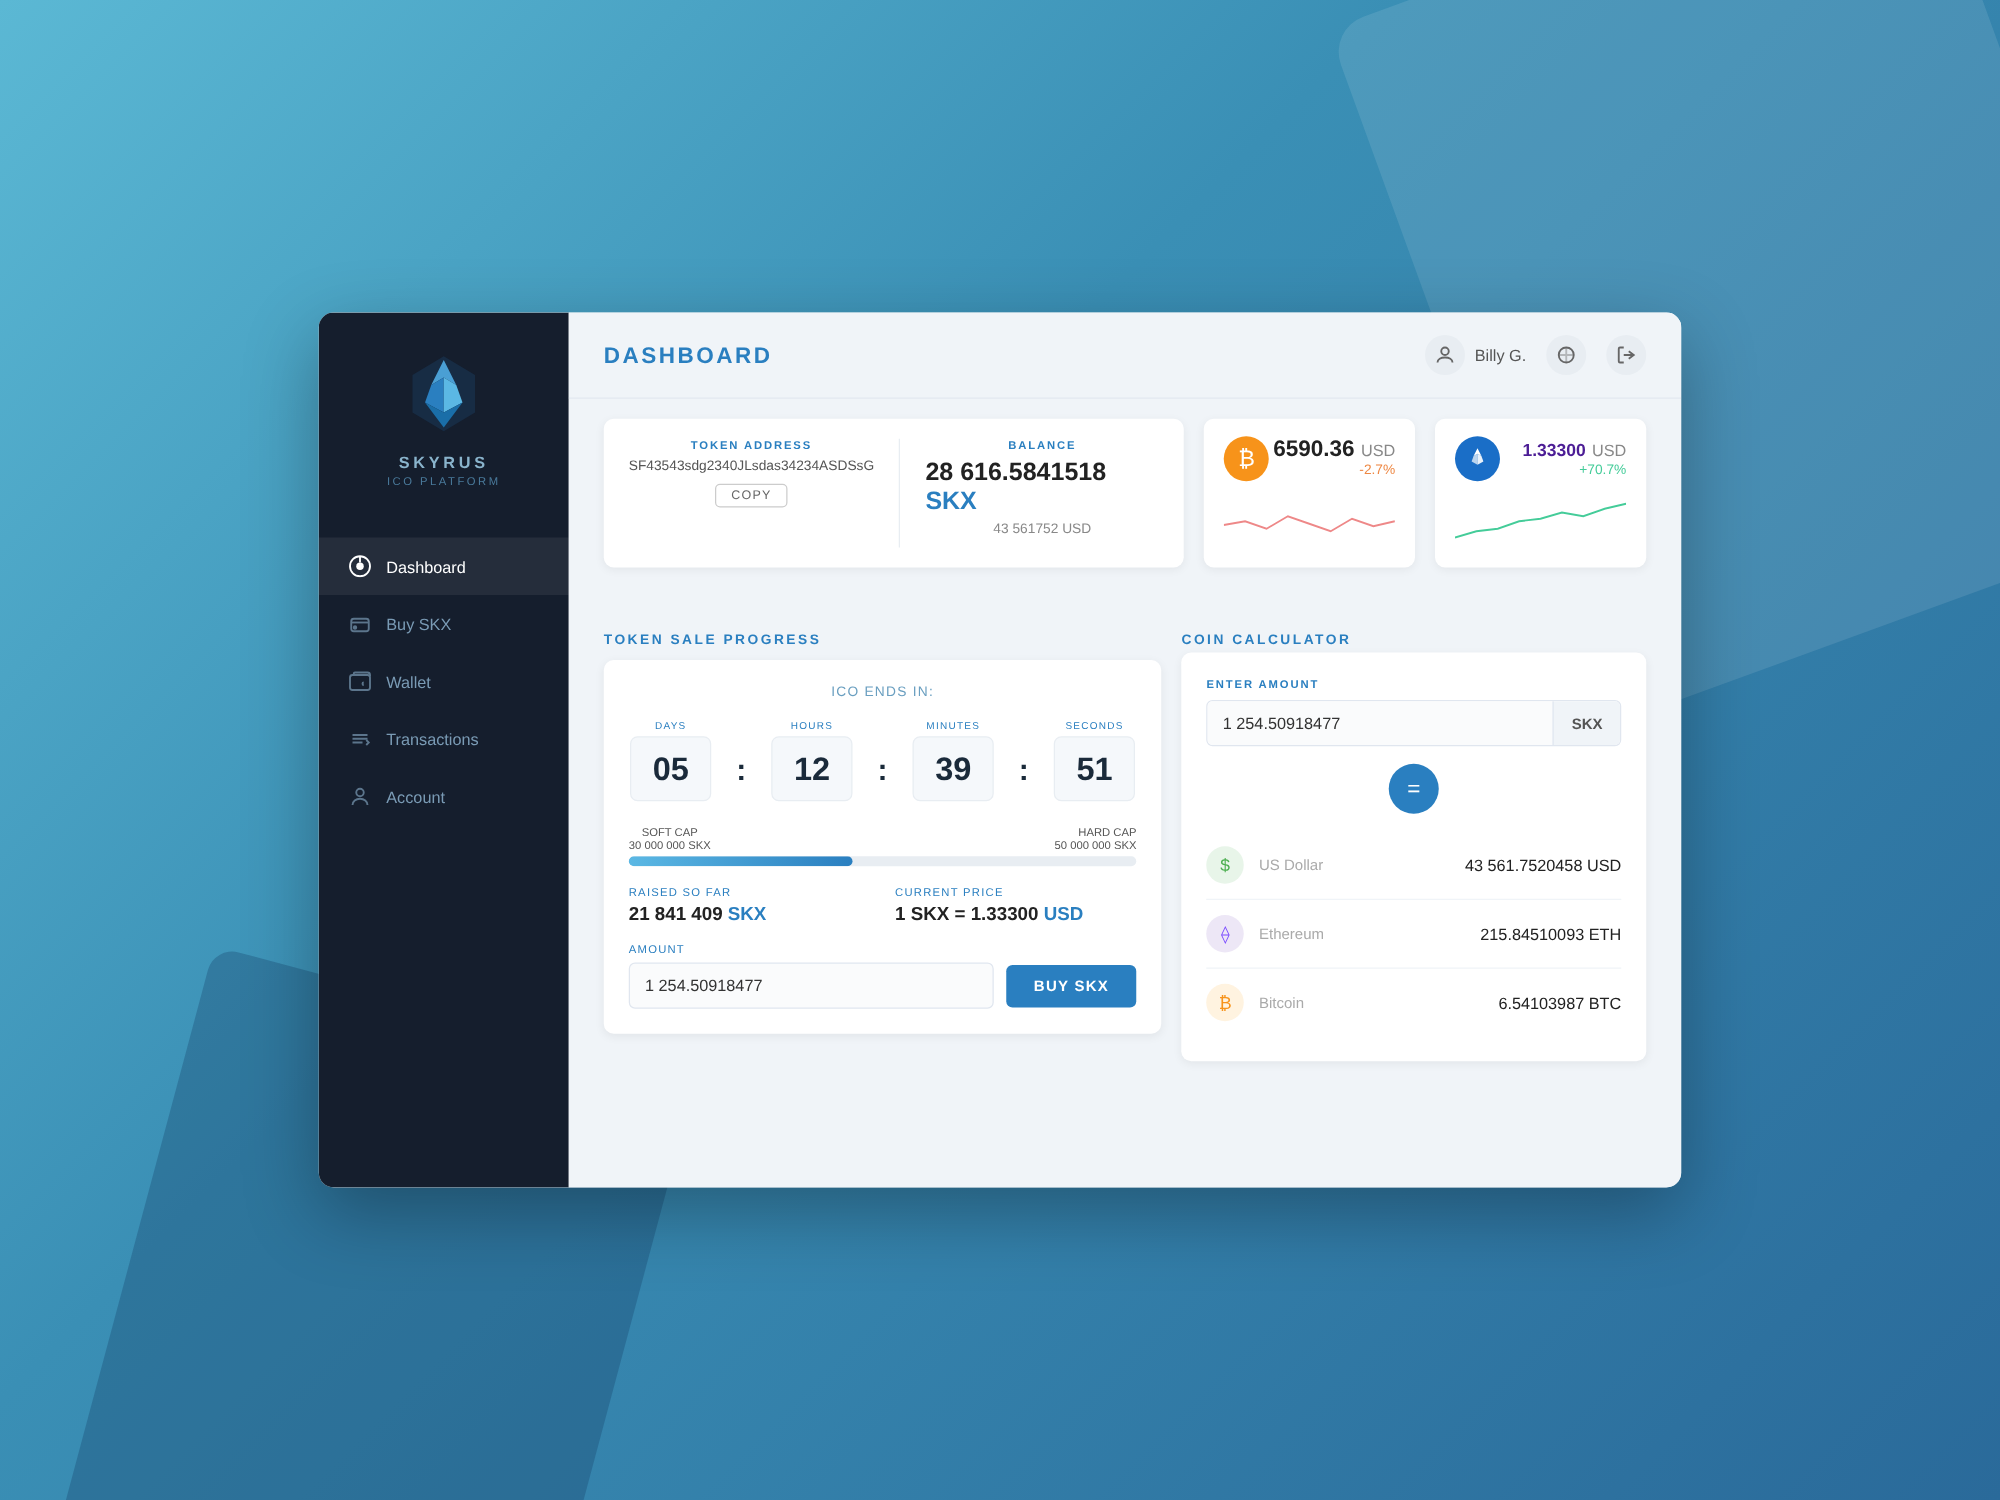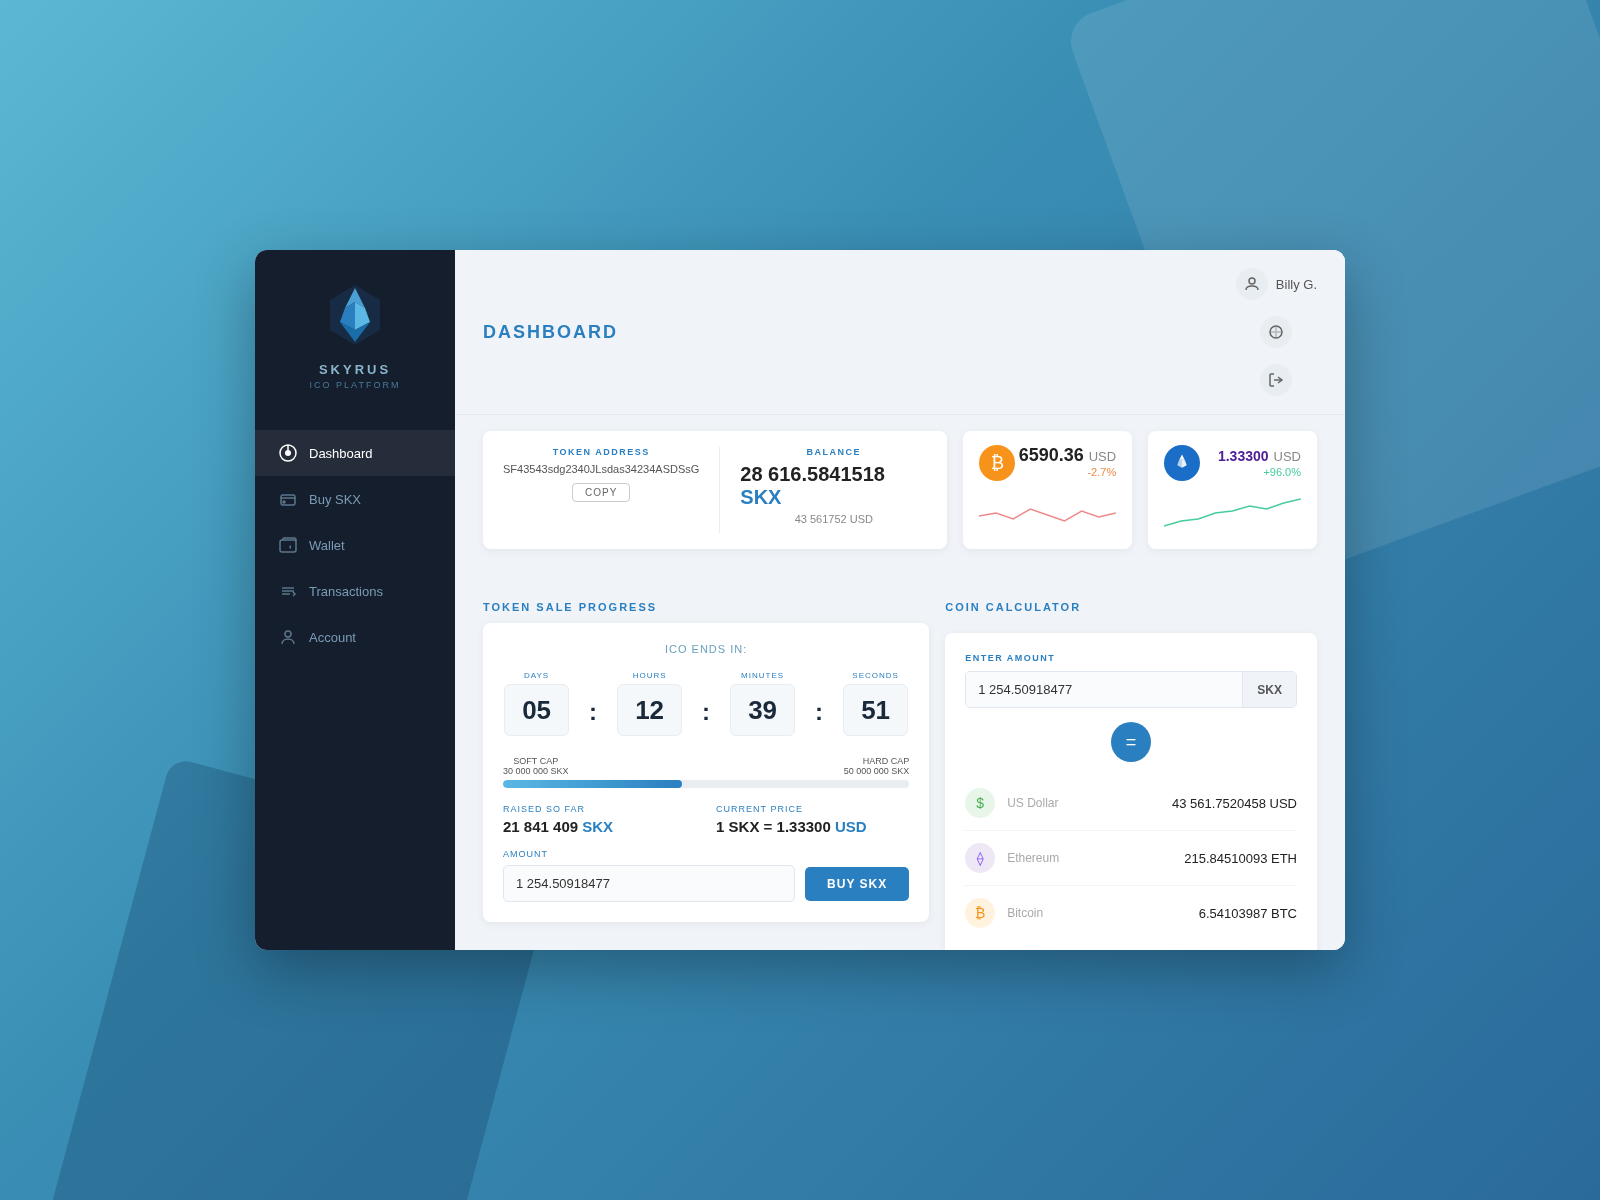--- a/index.html
+++ b/index.html
@@ -129,21 +129,20 @@
     .page-title {
       color: #2a7fc0;
       font-size: 18px;
       font-weight: 700;
       letter-spacing: 2px;
     }
     .topbar-right {
       display: flex;
       align-items: center;
       gap: 16px;
-      flex-direction: column;
     }
     .user-info {
       display: flex;
       align-items: center;
       gap: 8px;
       color: #555;
       font-size: 13px;
     }
     .content-area {
       flex: 1;
@@ -261,21 +260,21 @@
     .token-sale-section {
       flex: 1.2;
       display: flex;
       flex-direction: column;
       gap: 10px;
     }
     .coin-calc-section {
       flex: 1;
       display: flex;
       flex-direction: column;
-      gap: 20px;
+      gap: 4px;
     }
     .section-title {
       color: #2a7fc0;
       font-size: 11px;
       letter-spacing: 2px;
       font-weight: 700;
       margin-top: 36px;
     }
     .card-white {
       background: #fff;
@@ -603,21 +602,21 @@
               <div class="price-card-top">
                 <div class="price-coin-icon skx-icon">
                   <svg width="22" height="22" viewBox="0 0 60 70" fill="white">
                     <polygon points="30,8 20,28 30,22 40,28" fill="white"></polygon>
                     <polygon points="20,28 30,22 30,50 15,42" fill="rgba(255,255,255,0.7)"></polygon>
                     <polygon points="30,22 40,28 45,42 30,50" fill="rgba(255,255,255,0.9)"></polygon>
                   </svg>
                 </div>
                 <div class="price-info">
                   <div class="price-value"><span style="font-size:14px;font-weight:700;color:#4c1d95">1.33300</span> <span style="color:#888;font-size:13px">USD</span></div>
-                  <div class="price-change-pos">+96.0%</div>
+                  <div class="price-change-pos">+70.7%</div>
                 </div>
               </div>
               <div class="mini-chart">
                 <svg width="100%" height="40" viewBox="0 0 160 40" preserveAspectRatio="none">
                   <polyline points="0,35 20,30 40,28 60,22 80,20 100,15 120,18 140,12 160,8" fill="none" stroke="#4c9" stroke-width="1.5"></polyline>
                 </svg>
               </div>
             </div>
           </div>
         </div>

